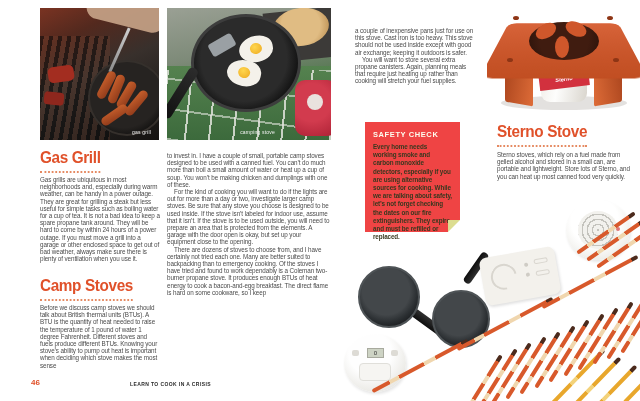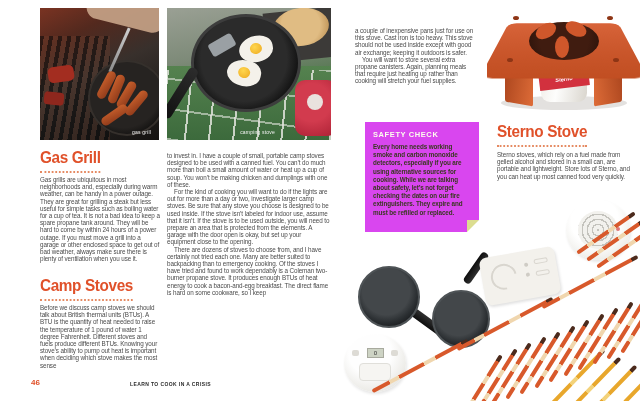--- a/index.html
+++ b/index.html
@@ -91,21 +91,21 @@
   .ph-sterno .b3 { left:20px; top:58px; } .ph-sterno .b4 { left:126px; top:58px; }
   .ph-sterno .legL { position:absolute; left:18px; top:58px; width:28px; height:46px;
     background:linear-gradient(100deg,#a84категория0,#c5521f 40%,#de6c38); background:linear-gradient(100deg,#a8431c,#de6c38); transform:skewY(10deg); border-radius:2px; }
   .ph-sterno .legR { position:absolute; right:18px; top:58px; width:28px; height:46px;
     background:linear-gradient(260deg,#a8431c,#de6c38); transform:skewY(-10deg); border-radius:2px; }
   .ph-sterno .can { position:absolute; left:54px; top:56px; width:46px; height:46px; border-radius:5px 5px 9px 9px;
     background:linear-gradient(100deg,#efece6,#fdfdfc 40%,#d9d5cd); }
   .ph-sterno .band { position:absolute; left:-2px; top:14px; width:50px; height:18px; background:#d2313e;
     transform:rotate(-7deg); color:#fff; font-size:5.5px; font-style:italic; font-weight:bold; text-align:center; line-height:18px; }
 
-  .safety { position:absolute; left:365px; top:122px; width:114px; height:110px; background:#d946ef; padding:8px 8px 0 8px; }
+  .safety { position:absolute; left:365px; top:122px; width:95px; height:110px; background:#ef4444; padding:8px 8px 0 8px; }
   .safety .t { color:#fdfcee; font-size:7.5px; font-weight:bold; letter-spacing:.6px; margin-bottom:4px; }
   .safety .b { color:#38381f; font-size:6.3px; font-weight:bold; line-height:8.2px; letter-spacing:-0.1px; }
   .safety .fold { position:absolute; right:0; bottom:0; width:0; height:0;
     border-left:12px solid #dcdd90; border-bottom:12px solid #fff; }
 
   .col-sterno-head { left:497px; top:122px; }
   .col-sterno { position:absolute; left:497px; top:151px; width:140px; }
 
   
   .pan-il { position:absolute; }

